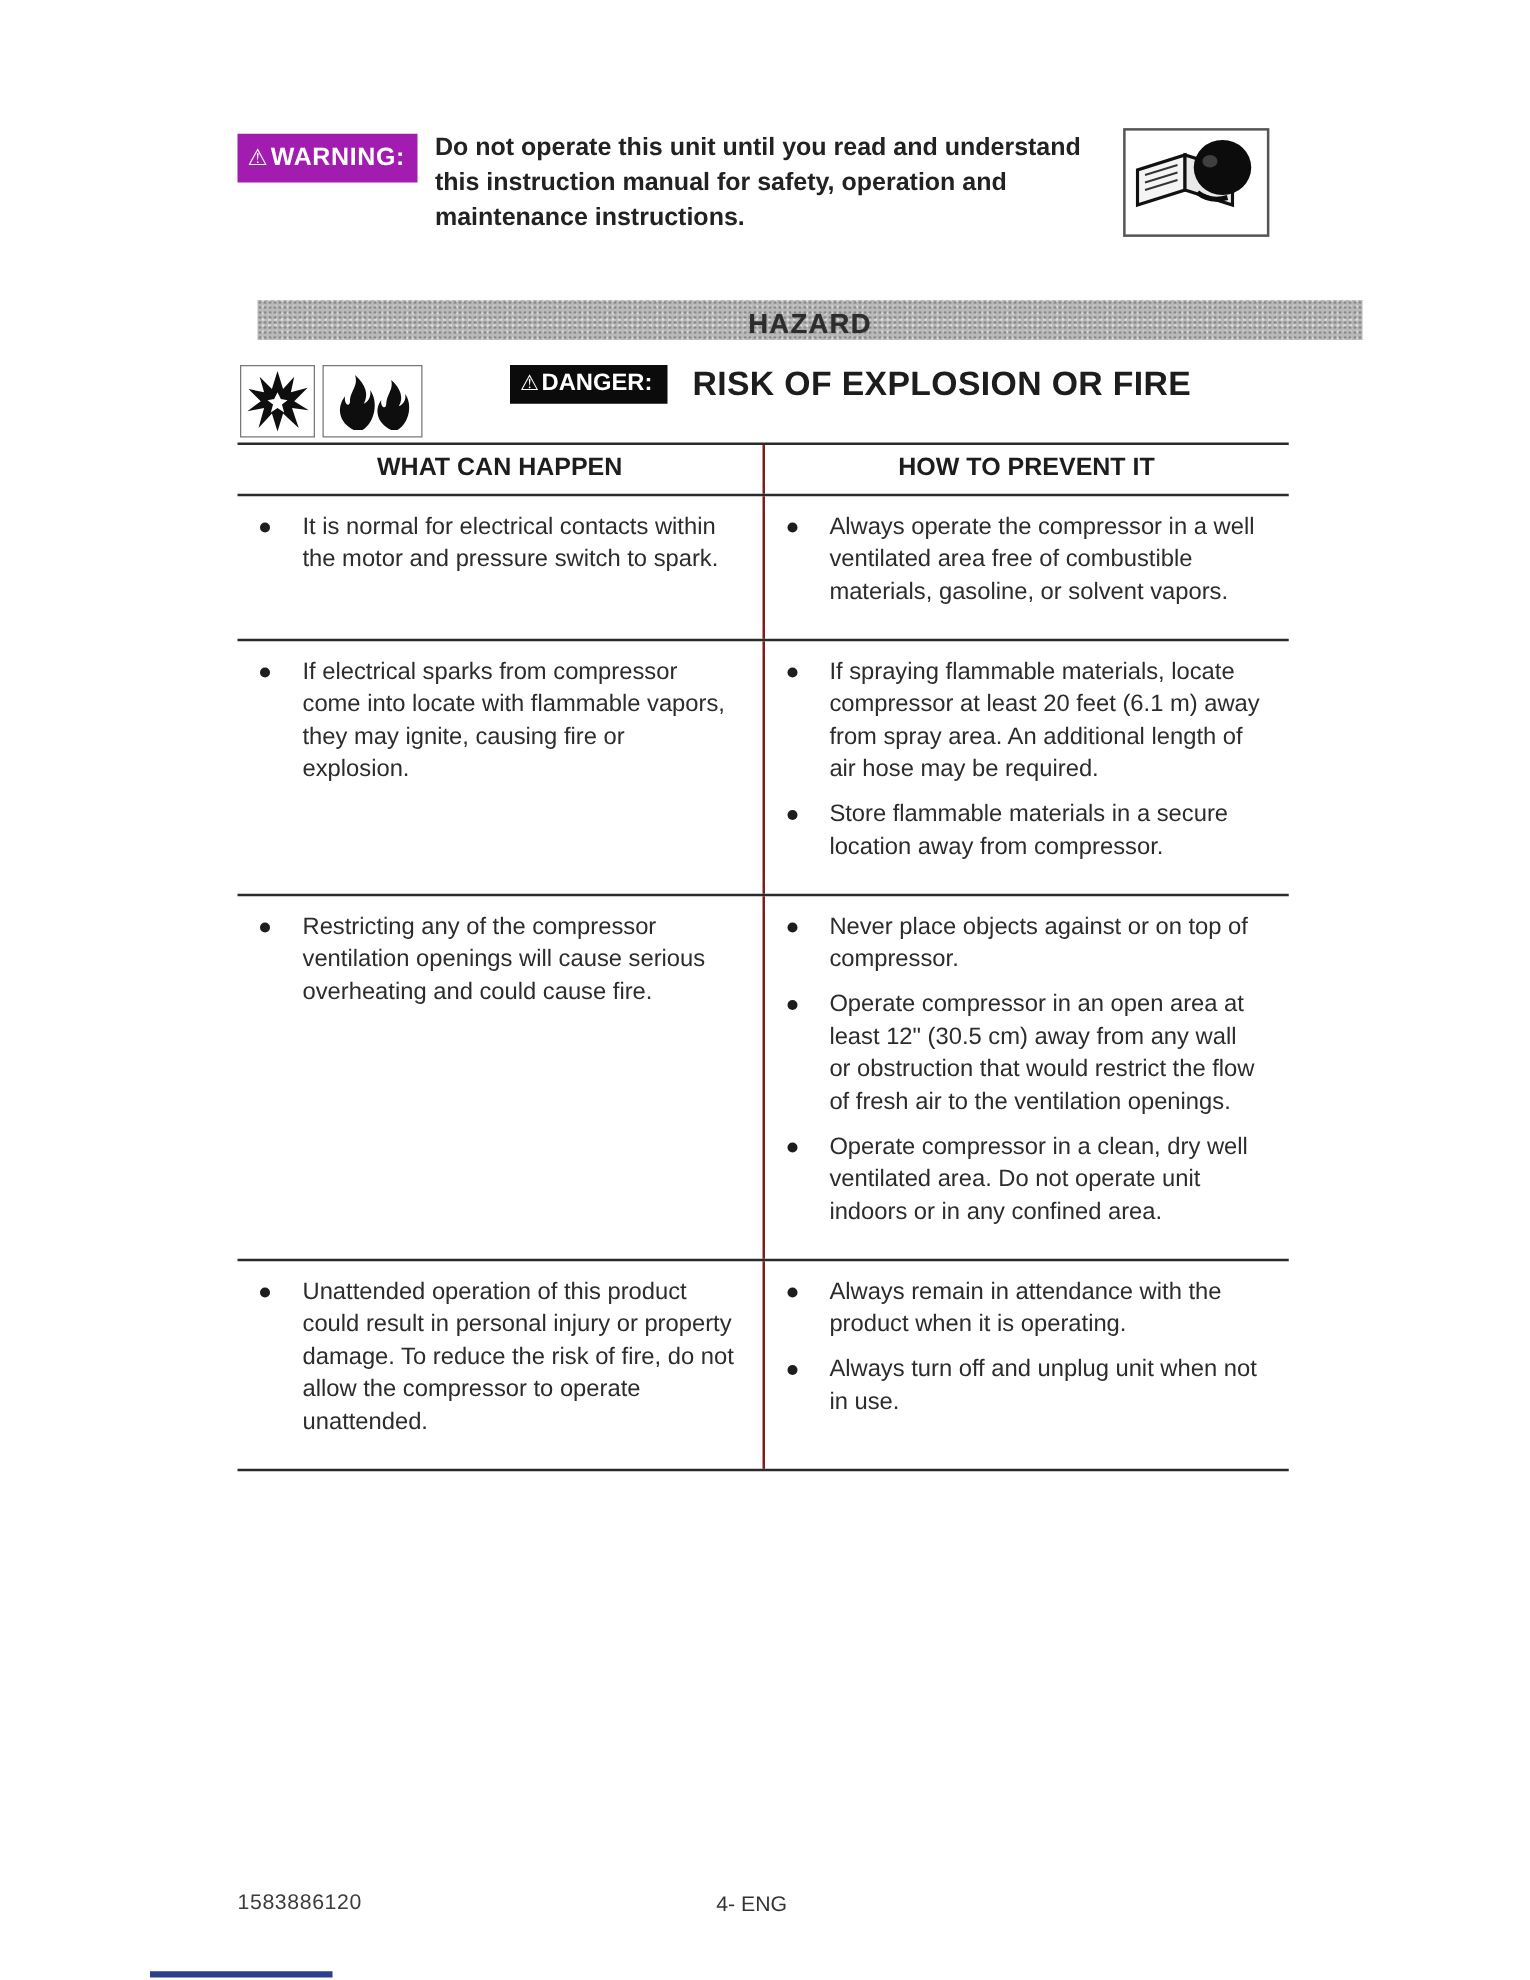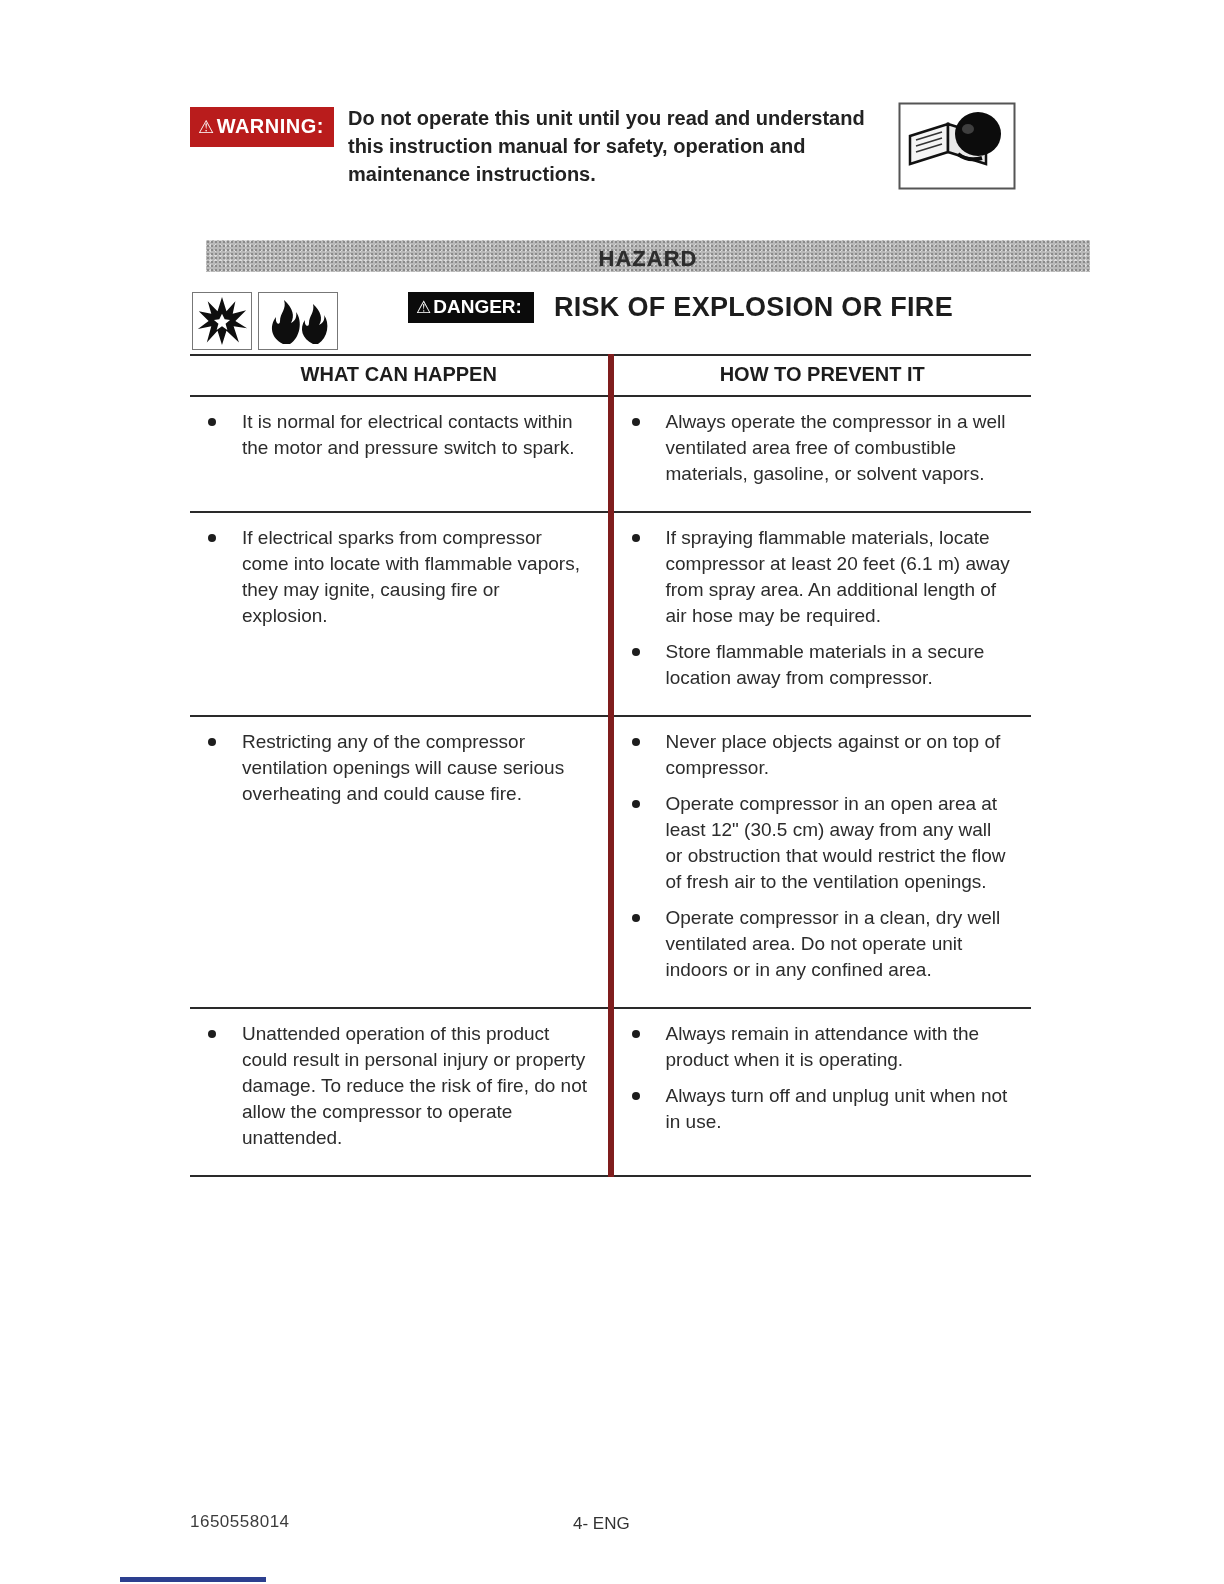--- a/index.html
+++ b/index.html
@@ -13,21 +13,21 @@
     overflow:hidden;
   }
 
   
   .warning-section {
     position:absolute; left:190px; top:104px; width:710px;
     font-size:20px; font-weight:bold; line-height:28px; color:#222;
   }
   .warning-badge {
     float:left;
-    background:#b91c1c; color:#fff;
+    background:#a21caf; color:#fff;
     font-size:20px; font-weight:bold;
     padding:5px 10px 6px 8px;
     margin:3px 14px 20px 0;
     letter-spacing:0.5px;
     white-space:nowrap;
   }
   .warning-badge .tri { margin-right:2px; font-size:18px; }
 
   .book-icon-box {
     position:absolute; left:898px; top:102px;
@@ -90,21 +90,21 @@
     border-top:2px solid #2a2a2a;
     border-bottom:2px solid #2a2a2a;
     font-size:20px; font-weight:bold; color:#1d1d1d;
     padding:7px 0 9px; text-align:center;
   }
   .hazard-table td {
     border-bottom:2px solid #2a2a2a;
     vertical-align:top;
     padding:10px 0 16px;
   }
-  .hazard-table th + th, .hazard-table td + td { border-left:6px solid #7f1d1d; }
+  .hazard-table th + th, .hazard-table td + td { border-left:2px solid #7f1d1d; }
 
   ul.bullets { list-style:none; margin:0; padding:0; }
   ul.bullets li {
     display:flex;
     padding:2px 14px 8px 14px;
     font-size:19px; line-height:26px; color:#2c2c2c;
   }
   ul.bullets .dot {
     flex:0 0 8px; width:8px; height:8px;
     background:#1d1d1d; border-radius:50%;
@@ -266,17 +266,17 @@
                   <span class="dot"></span>
                   <span class="bt">Always turn off and unplug unit when not in use.</span>
                 </li>
             </ul>
           </td>
         </tr>
       </tbody>
     </table>
   </div>
 
-  <div class="footer-doc">1650558014</div>
+  <div class="footer-doc">1583886120</div>
   <div class="footer-page">4- ENG</div>
   <div class="bottom-rule"></div>
 
 </div>
 
 </body></html>

